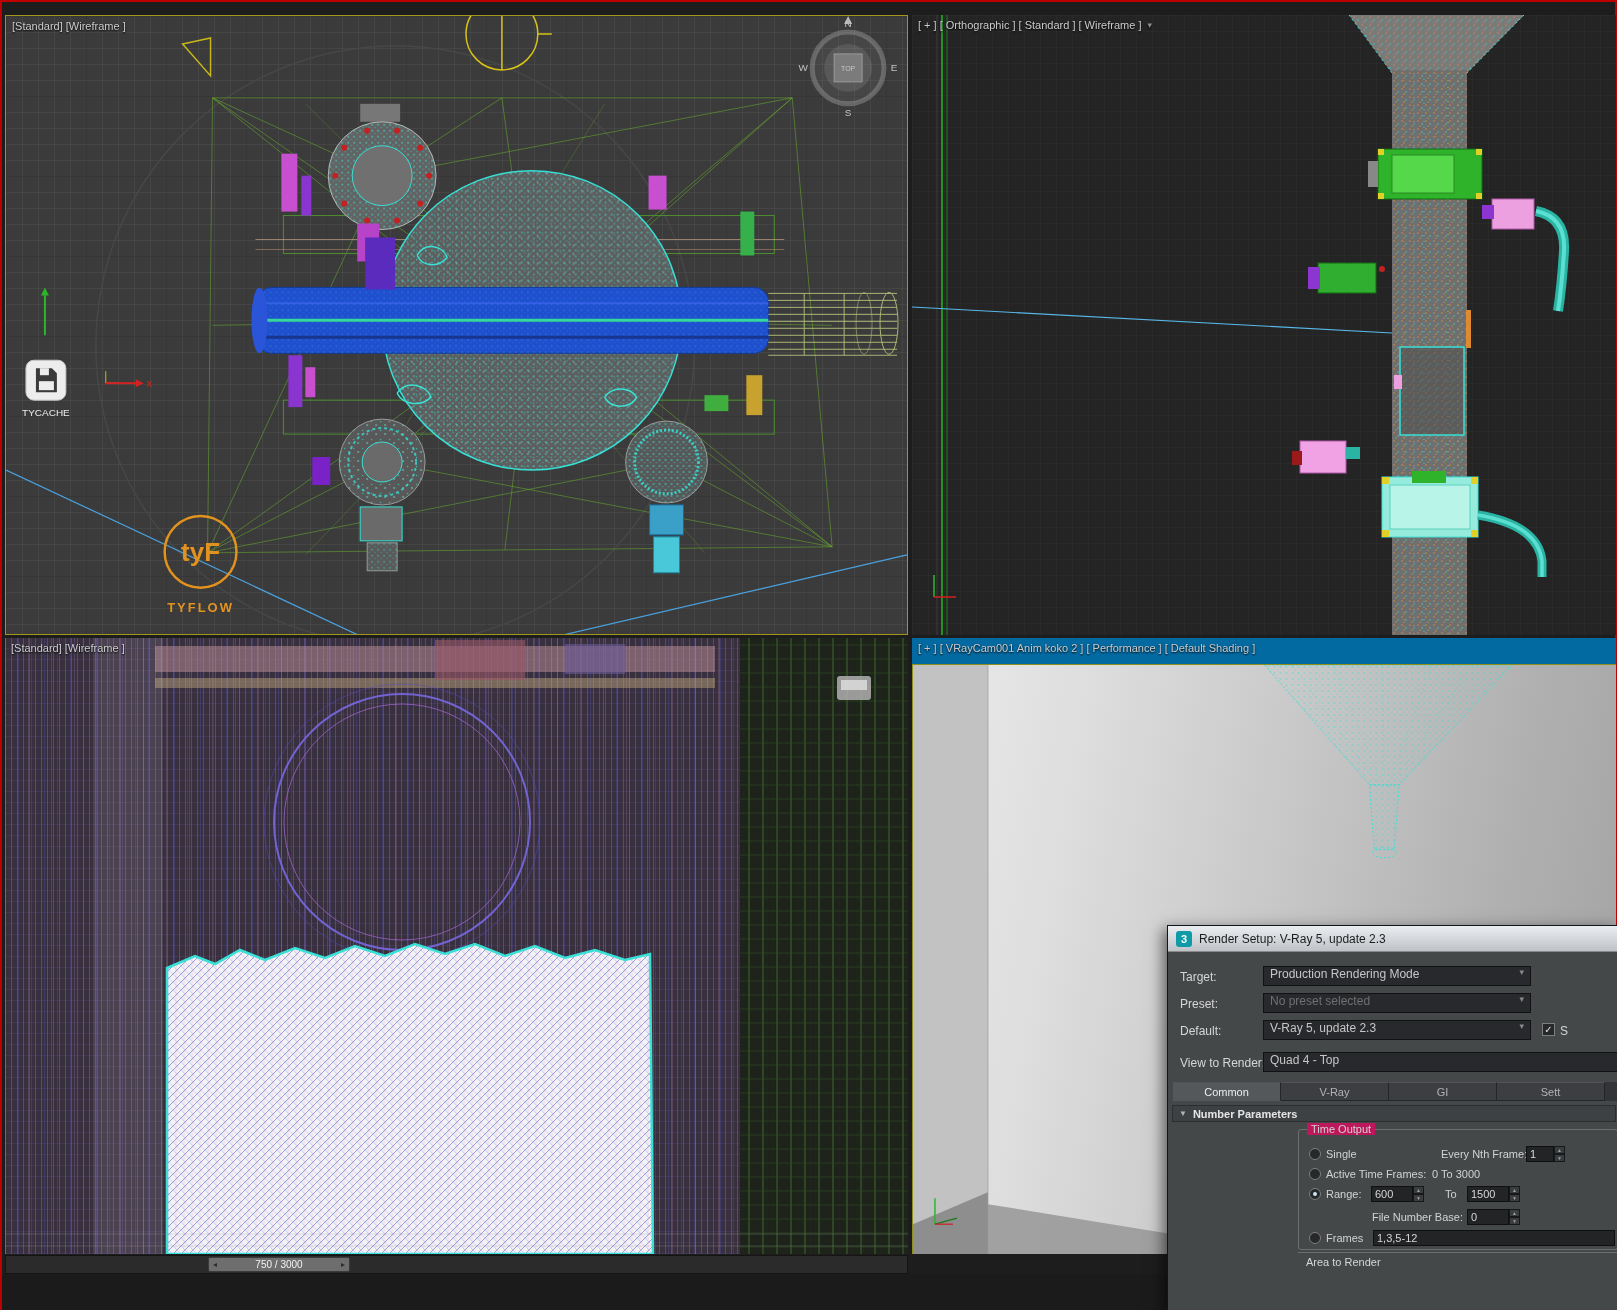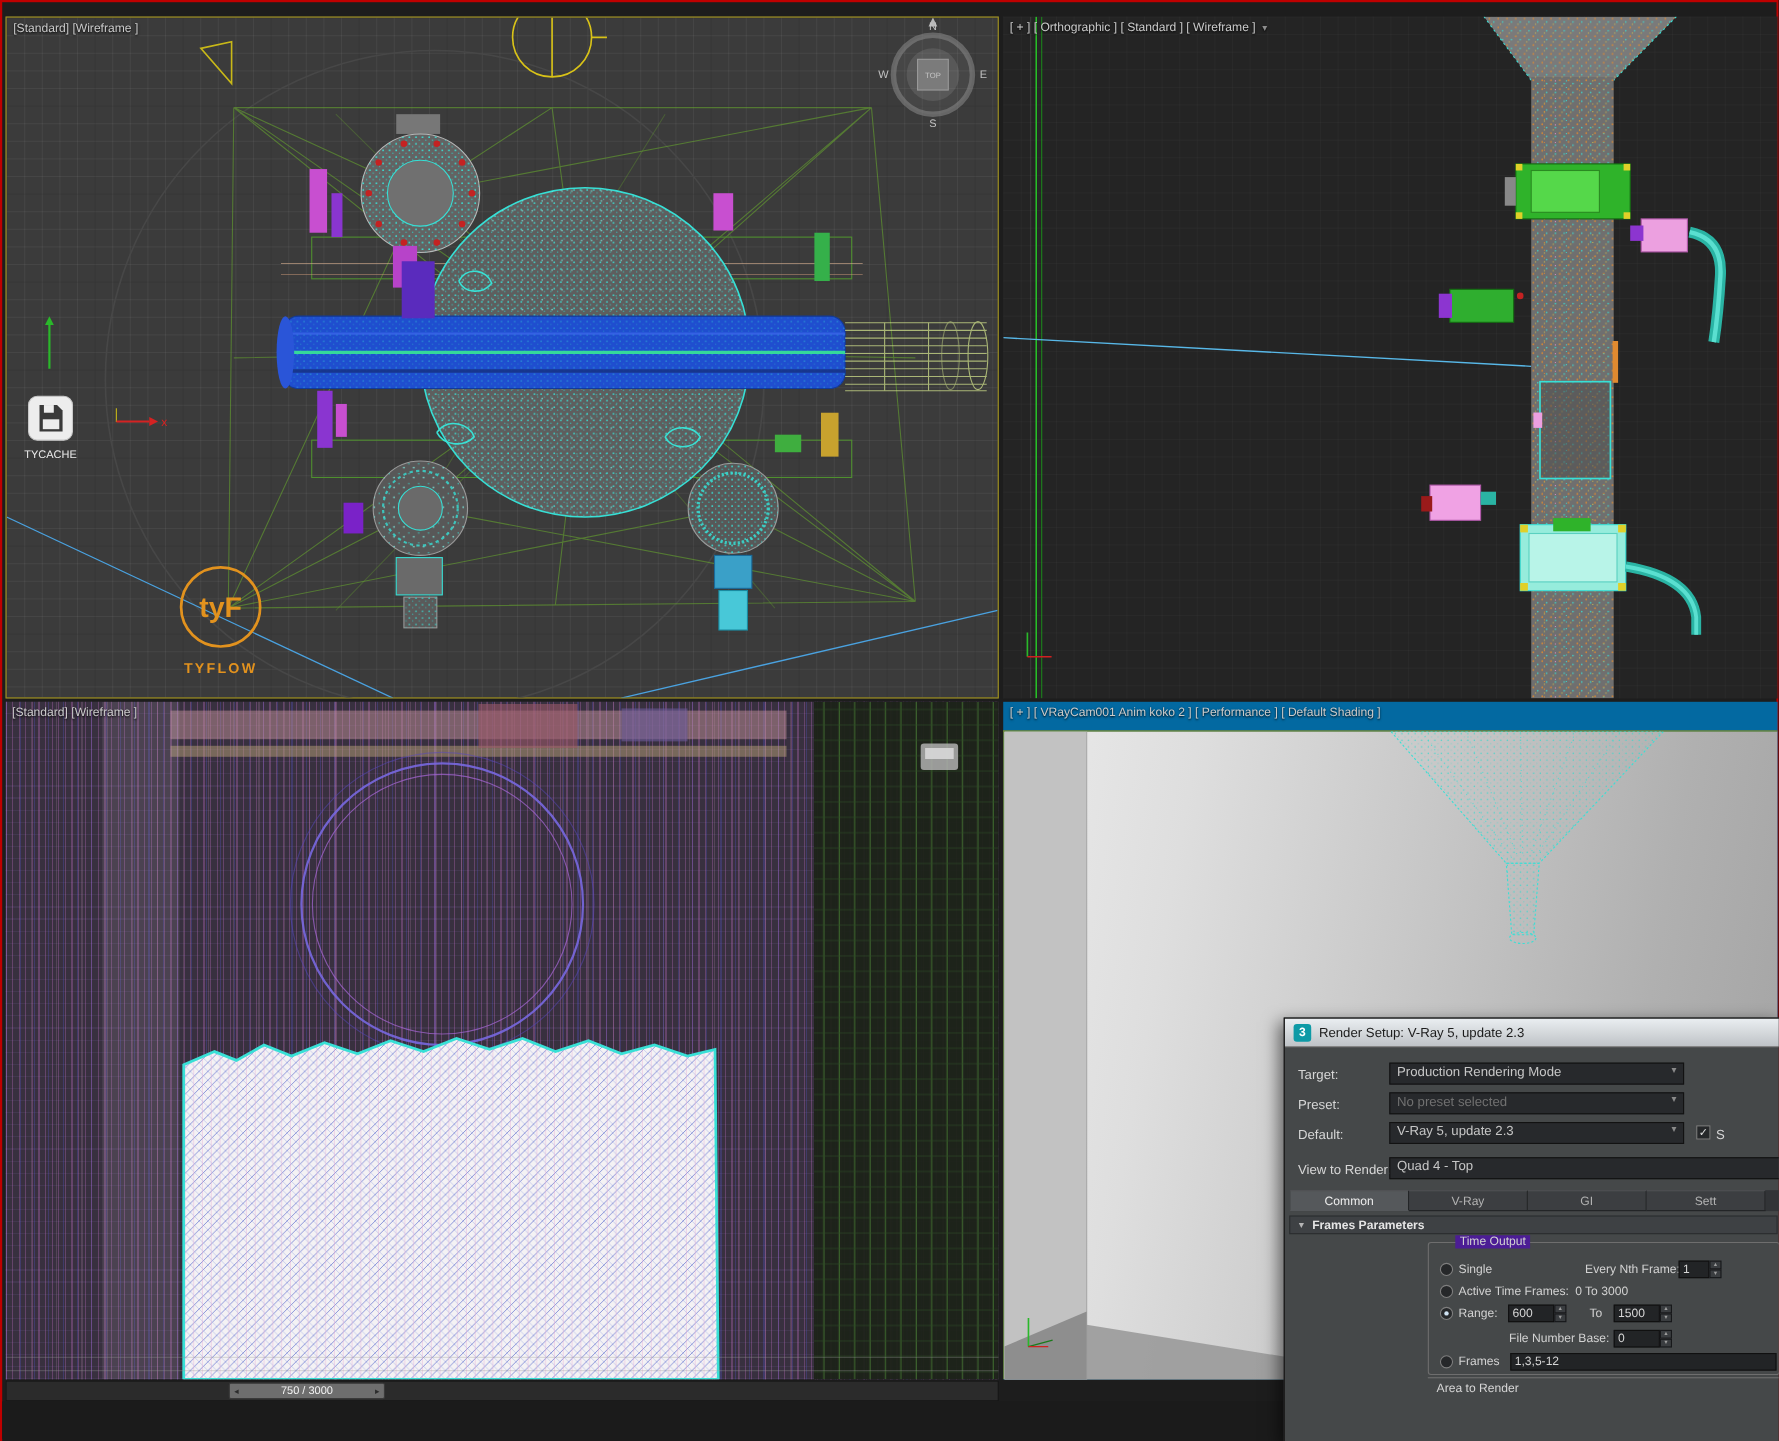--- a/index.html
+++ b/index.html
@@ -59,21 +59,21 @@
   .chk{position:absolute;width:13px;height:13px;background:#26282a;border:1px solid #7e7e7e;display:flex;
     align-items:center;justify-content:center;font-size:10px;color:#e2e2e2;cursor:pointer}
   .tabs{position:absolute;left:5px;right:0;top:156px;height:19px;display:flex;background:#323437}
   .tab{width:108px;flex:none;display:flex;align-items:center;justify-content:center;font-size:11px;color:#b2b2b2;
     background:#3c3e41;border-right:1px solid #232527;border-top:1px solid #515355;border-bottom:1px solid #232527;cursor:pointer}
   .tab.sel{background:#55585b;color:#ededed;border-bottom:1px solid #55585b}
   .rollout{position:absolute;left:4px;right:2px;top:179px;height:17px;background:#3e4144;border:1px solid #2b2d2f;
     display:flex;align-items:center;gap:6px;padding-left:6px;font-size:11px;font-weight:bold;color:#e5e5e5;cursor:pointer}
   .rollout .tri{font-size:8px;color:#b5b5b5}
   .group{position:absolute;left:130px;top:203px;width:320px;height:121px;border:1px solid #6e6e6e;border-radius:3px}
-  .group-title{position:absolute;top:-7px;left:24px;background:#4c1d95;padding:0 4px;font-size:11px;color:#d2d2d2}
+  .group-title{position:absolute;top:-7px;left:8px;background:#be185d;padding:0 4px;font-size:11px;color:#d2d2d2}
   .radio{position:absolute;width:12px;height:12px;border-radius:50%;background:#26282a;border:1px solid #7e7e7e;cursor:pointer}
   .radio.on::after{content:"";position:absolute;left:3px;top:3px;width:4px;height:4px;border-radius:50%;background:#cfe2f2}
   .rlabel{position:absolute;font-size:11px;color:#d2d2d2;white-space:nowrap}
   .numwrap{position:absolute;display:flex;height:16px}
   .numfield{height:16px;background:#222426;border:1px solid #101010;color:#d6d6d6;font-size:11px;padding:0 3px;
     font-family:"Liberation Sans",sans-serif;outline:none}
   .w28{width:28px}.w42{width:42px}.w242{width:242px}
   .spin{width:11px;height:16px;display:flex;flex-direction:column;cursor:pointer}
   .spin span{flex:1;display:flex;align-items:center;justify-content:center;font-size:5px;color:#9d9d9d;
     background:#3a3d40;border:1px solid #17181a;line-height:1}
@@ -427,21 +427,21 @@
 
     <div class="tabs">
       <div class="tab sel">Common</div>
       <div class="tab">V-Ray</div>
       <div class="tab">GI</div>
       <div class="tab">Sett</div>
     </div>
 
     <div class="rollout">
       <span class="tri">▼</span>
-      <span>Frames Parameters</span>
+      <span>Number Parameters</span>
     </div>
 
     <div class="group">
       <span class="group-title">Time Output</span>
 
       <div class="radio" style="left:10px;top:18px"></div>
       <div class="rlabel" style="left:27px;top:18px">Single</div>
       <div class="rlabel" style="left:142px;top:18px">Every Nth Frame:</div>
       <div class="numwrap" style="left:227px;top:16px">
         <input class="numfield w28" value="1" style="">

